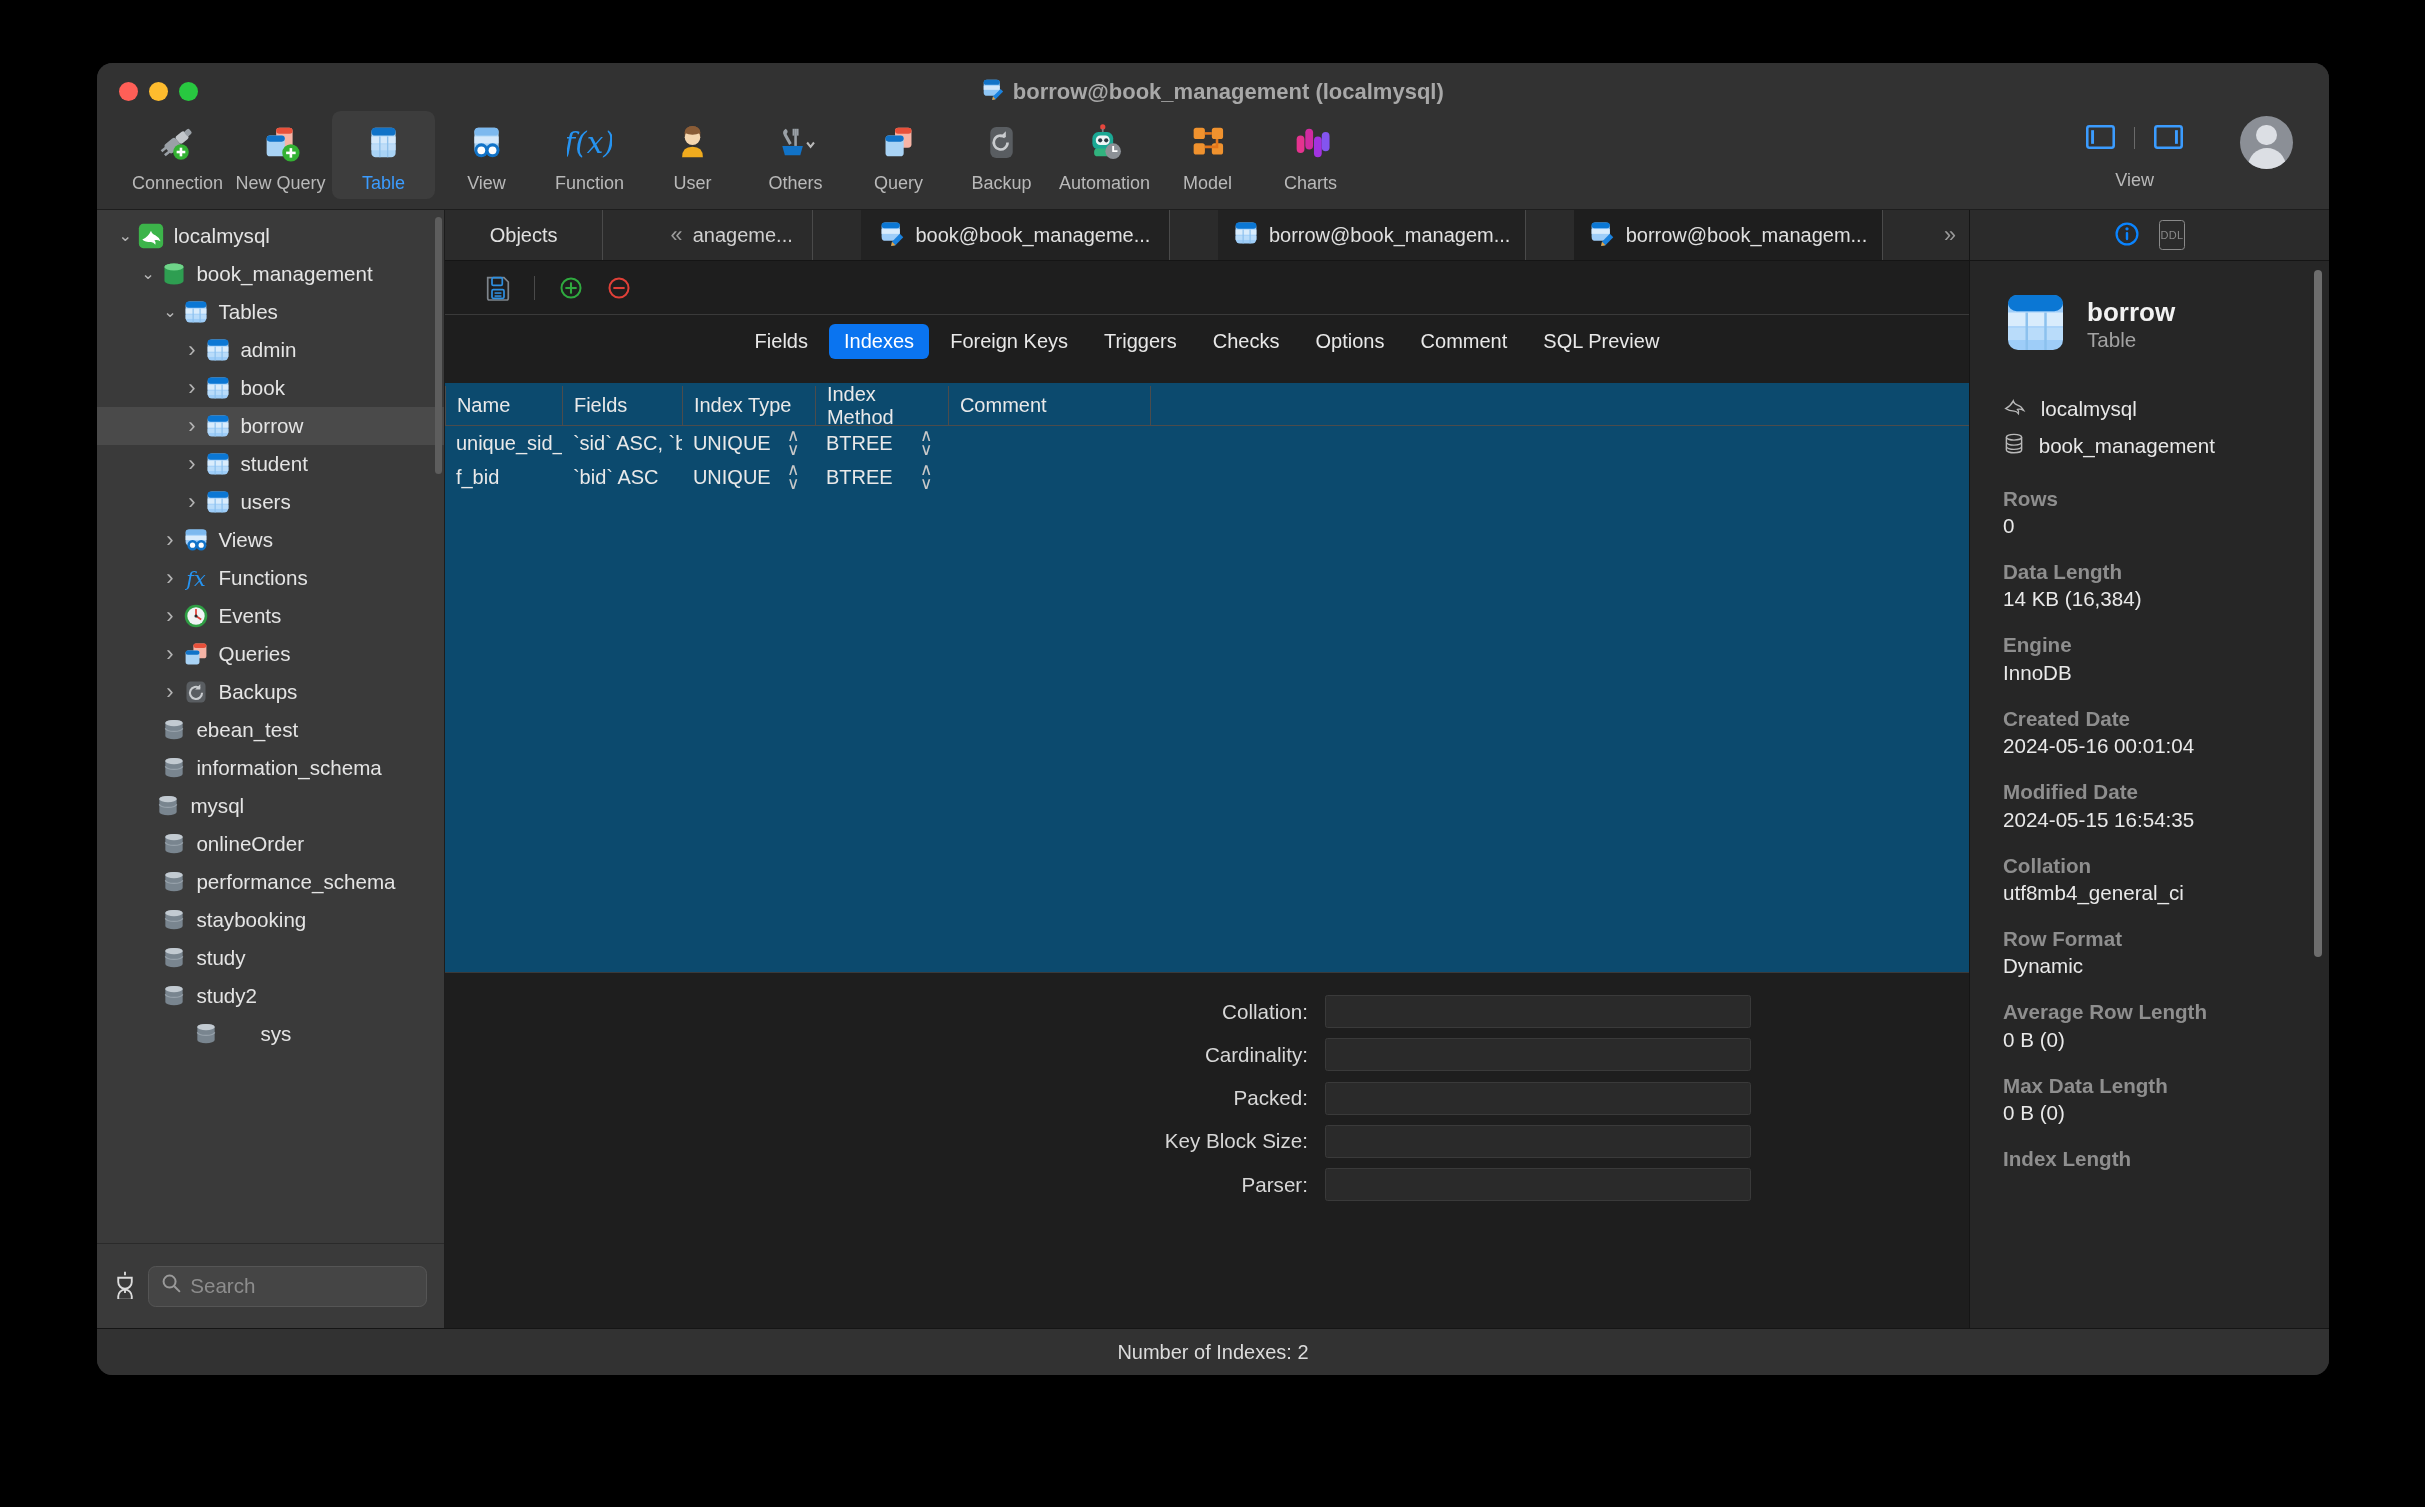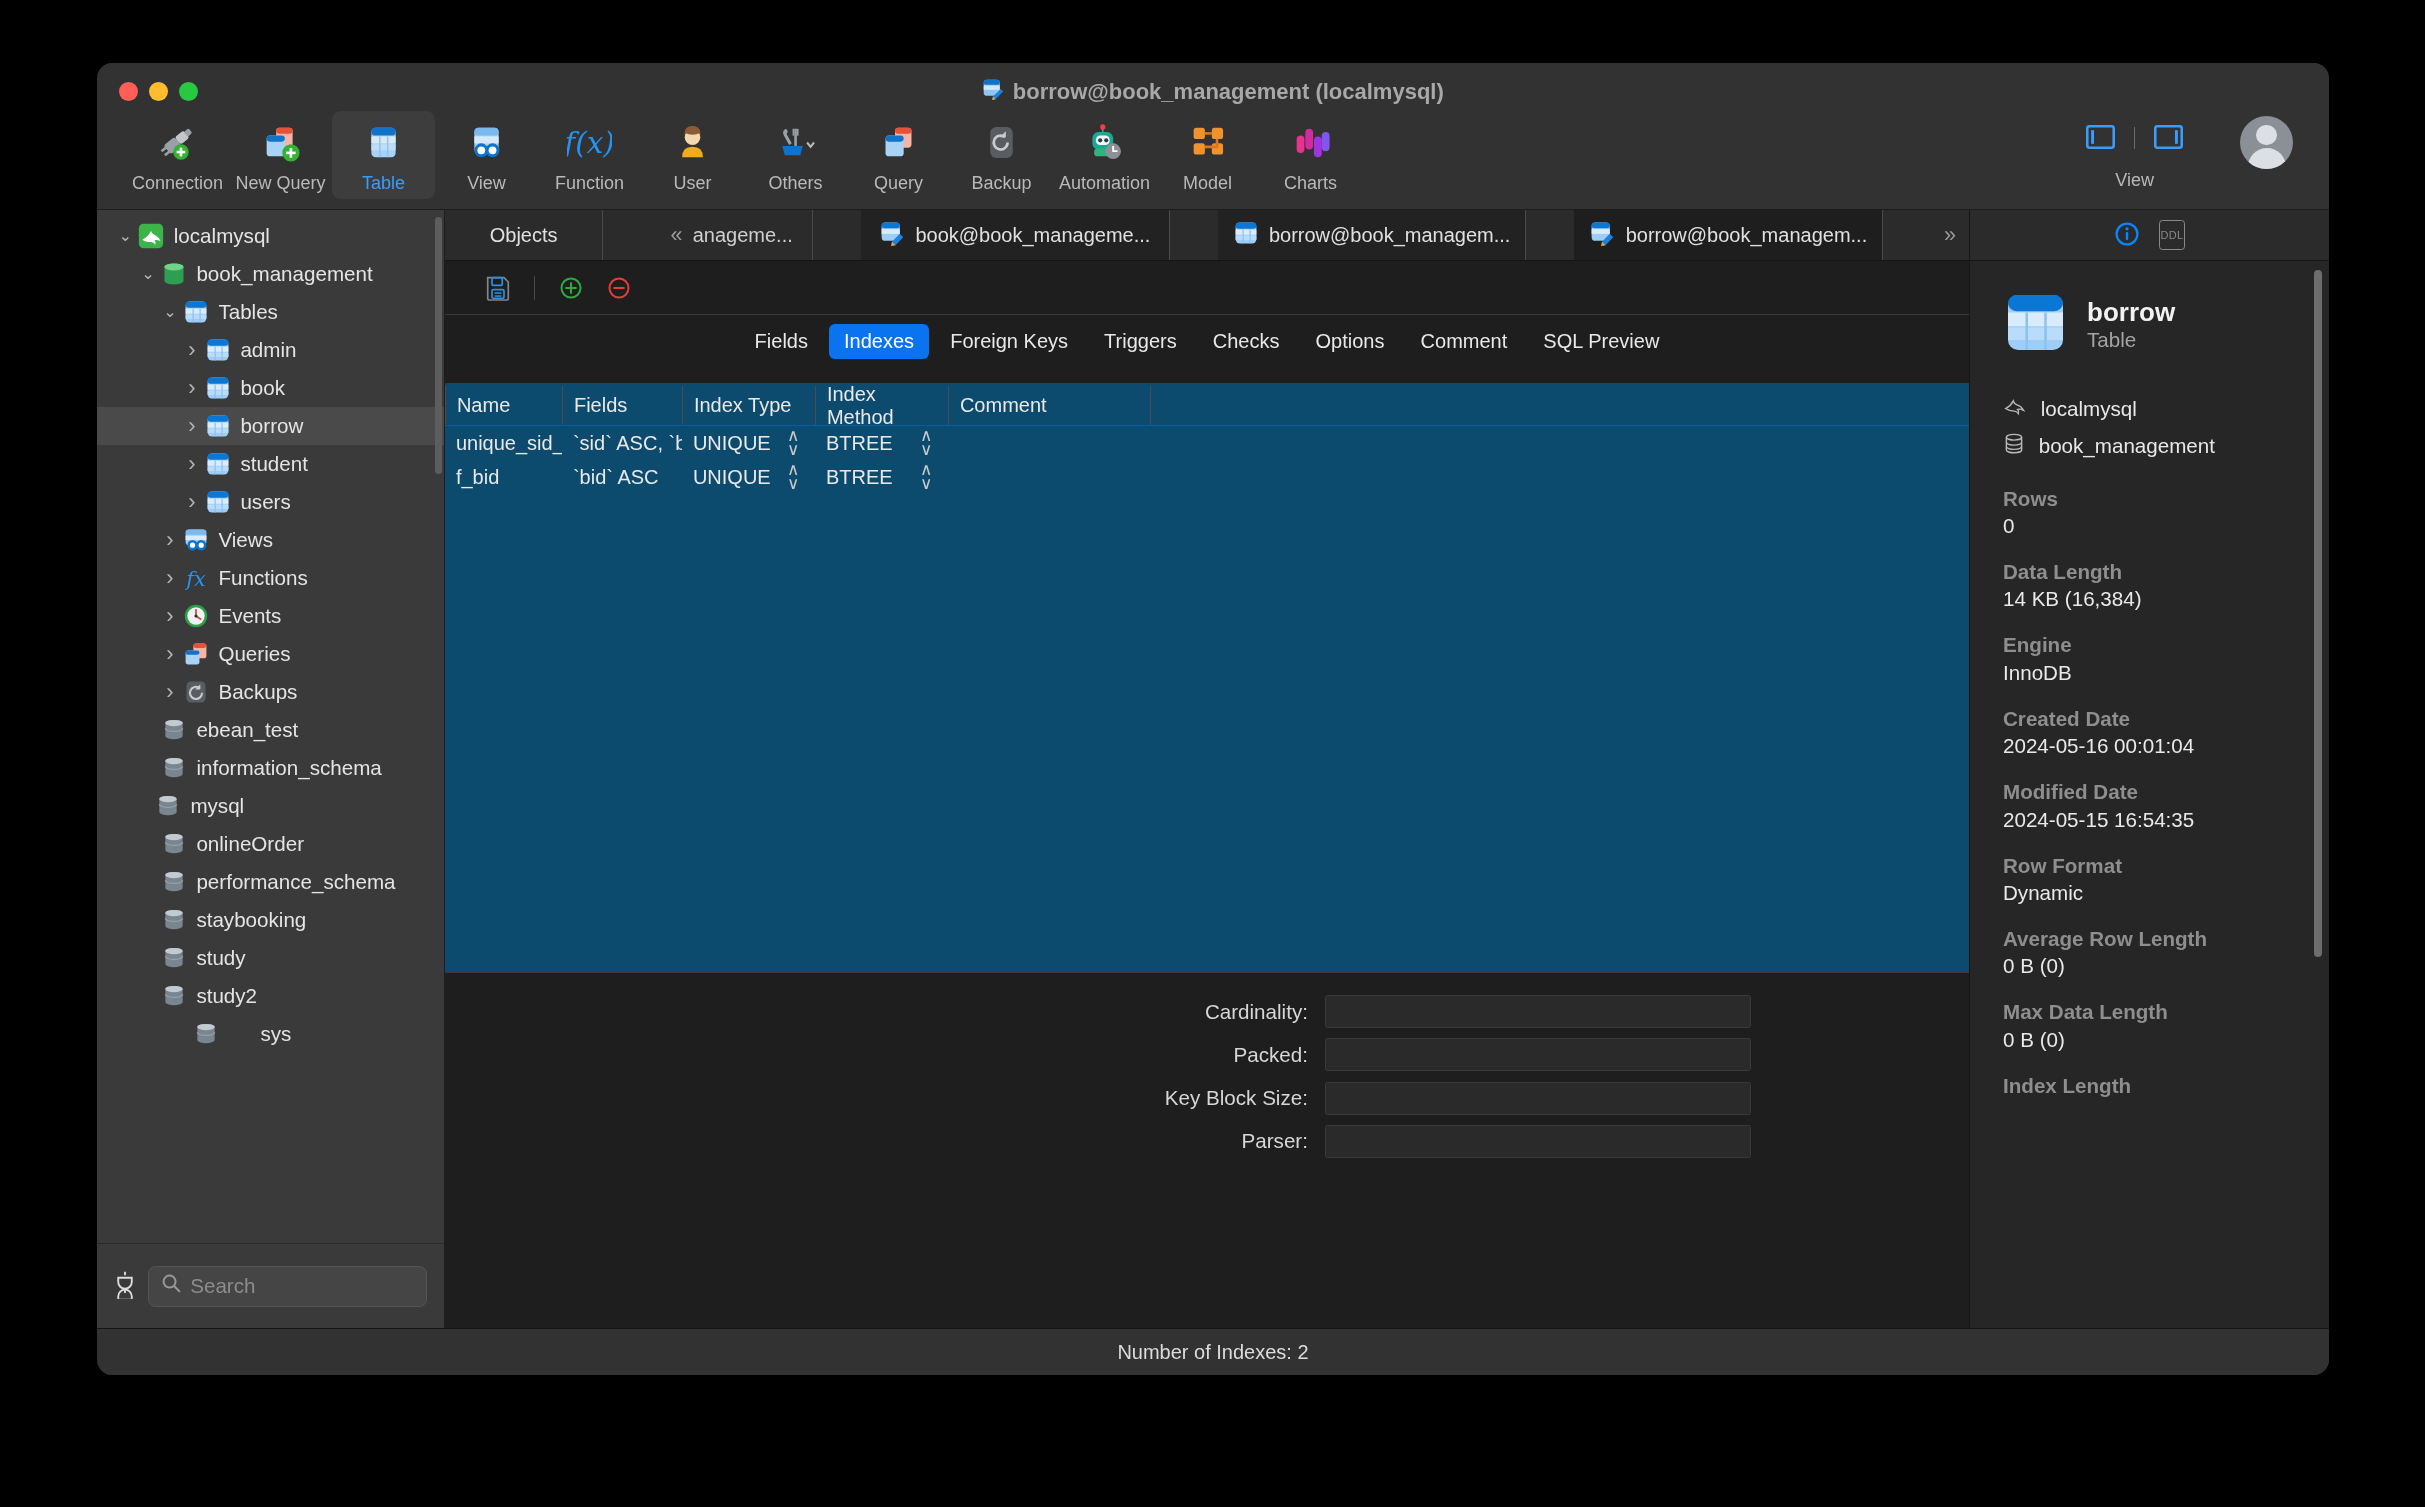--- a/index.html
+++ b/index.html
@@ -933,20 +933,24 @@
               </div>
               <div class="gc" style="width: 202px; display: flex; align-items: center;">
                 <span style="flex: 1 1 auto; white-space: nowrap; overflow: hidden;"></span>
               </div>
               <div class="gc" style="width: 532px;"></div>
             </div>
           </div>
       </div>
 
       <div class="detail" id="detail">
+        <div class="field-row">
+            <div class="field-label">Collation:</div>
+            <div class="field-input"><span></span></div>
+          </div>
           <div class="field-row">
             <div class="field-label">Cardinality:</div>
             <div class="field-input"><span></span></div>
           </div>
           <div class="field-row">
             <div class="field-label">Packed:</div>
             <div class="field-input"><span></span></div>
           </div>
           <div class="field-row">
             <div class="field-label">Key Block Size:</div>
@@ -1025,20 +1029,24 @@
             </div>
             <div class="prop">
               <div class="prop-k">Created Date</div>
               <div class="prop-v">2024-05-16 00:01:04</div>
             </div>
             <div class="prop">
               <div class="prop-k">Modified Date</div>
               <div class="prop-v">2024-05-15 16:54:35</div>
             </div>
             <div class="prop">
+              <div class="prop-k">Collation</div>
+              <div class="prop-v">utf8mb4_general_ci</div>
+            </div>
+            <div class="prop">
               <div class="prop-k">Row Format</div>
               <div class="prop-v">Dynamic</div>
             </div>
             <div class="prop">
               <div class="prop-k">Average Row Length</div>
               <div class="prop-v">0 B (0)</div>
             </div>
             <div class="prop">
               <div class="prop-k">Max Data Length</div>
               <div class="prop-v">0 B (0)</div>

